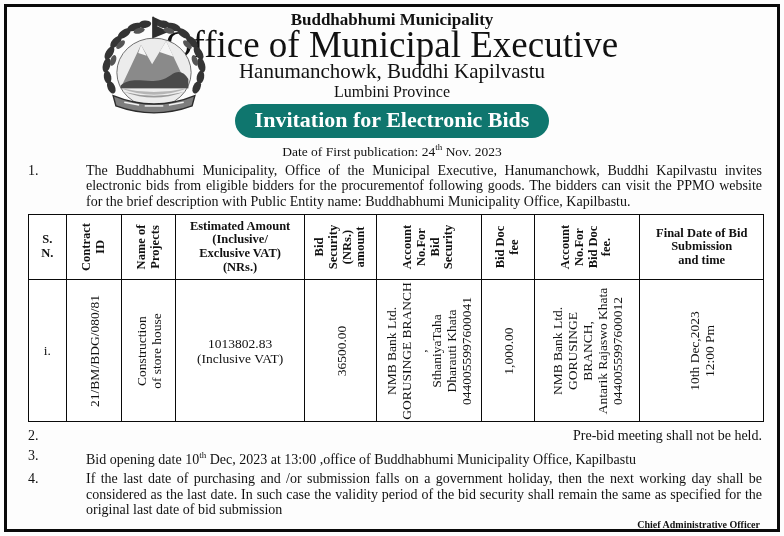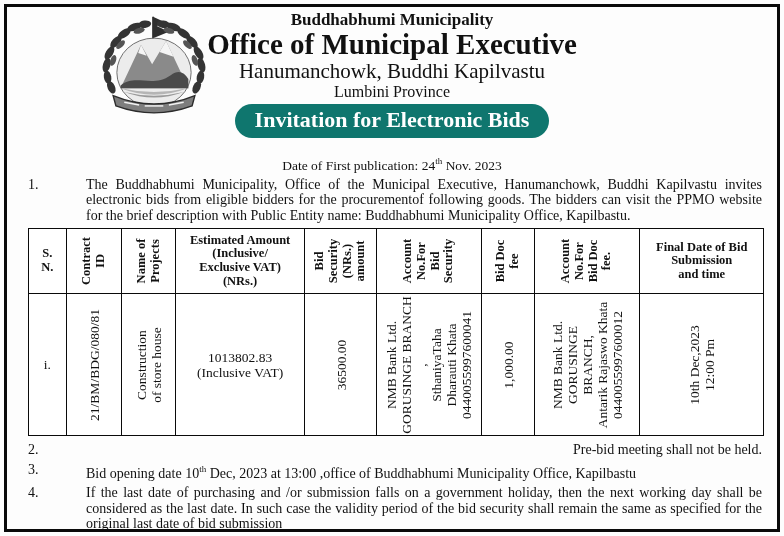--- a/index.html
+++ b/index.html
@@ -5,26 +5,26 @@
   * { margin:0; padding:0; box-sizing:border-box; }
   html,body { background:#fff; }
   body { font-family:"Liberation Serif","DejaVu Serif",serif; color:#111; }
   .page { width:784px; height:536px; background:#fdfdfd; padding:4px; overflow:hidden; }
   .frame { width:100%; height:100%; border:3px solid #0a0a0a; padding:3px 13px 2px 13px; position:relative; overflow:hidden; }
 
   
   .hdr { position:relative; text-align:center; }
   .logo { position:absolute; left:78px; top:4px; width:112px; height:104px; }
   .muni { font-size:17px; font-weight:bold; line-height:19px; }
-  .office { font-size:29px; font-weight:bold; line-height:31px; }
+  .office { font-size:37px; font-weight:normal; line-height:31px; }
   .addr { font-size:21px; line-height:23px; }
   .prov { font-size:16px; line-height:18px; }
   .banner { display:inline-block; background:#0f766e; color:#fff; font-weight:bold; font-size:22px;
             line-height:1; padding:5px 20px 7px 20px; border-radius:17px; margin-top:3px; }
-  .pubdate { font-size:13.5px; line-height:16px; margin-top:15px; }
+  .pubdate { font-size:13.5px; line-height:16px; margin-top:1px; }
   sup { font-size:9px; }
 
   
   .item { display:flex; font-size:14px; line-height:15.6px; margin-top:3px; }
   .item .num { width:22px; flex:0 0 22px; margin-left:8px; }
   .item .txt { flex:1; text-align:justify; padding-right:2px;margin-left:36px; }
 
   
   table { border-collapse:collapse; margin:5px 0 0 8px; table-layout:fixed; }
   th, td { border:1.5px solid #0a0a0a; padding:0; text-align:center; vertical-align:middle; background:#fff; }

